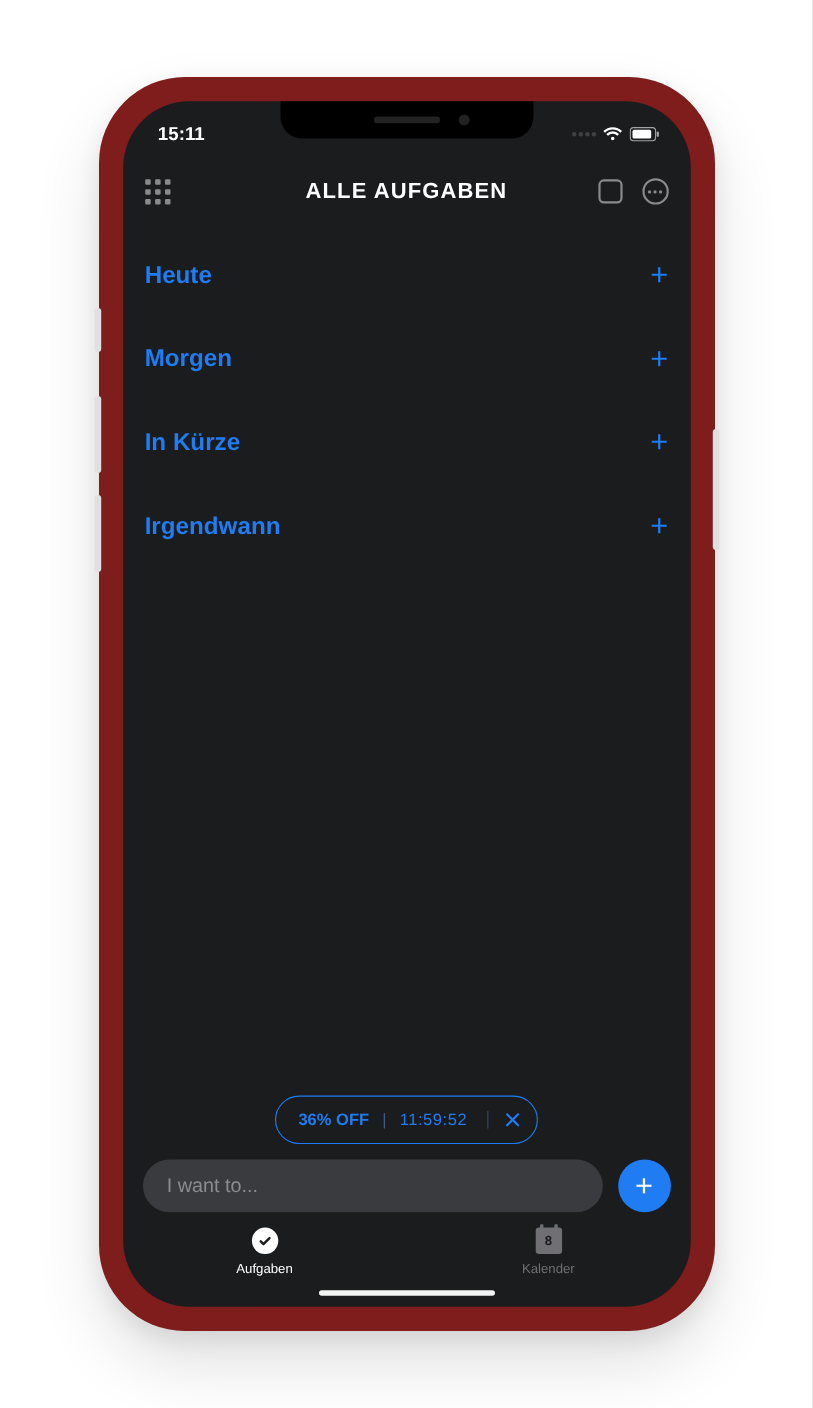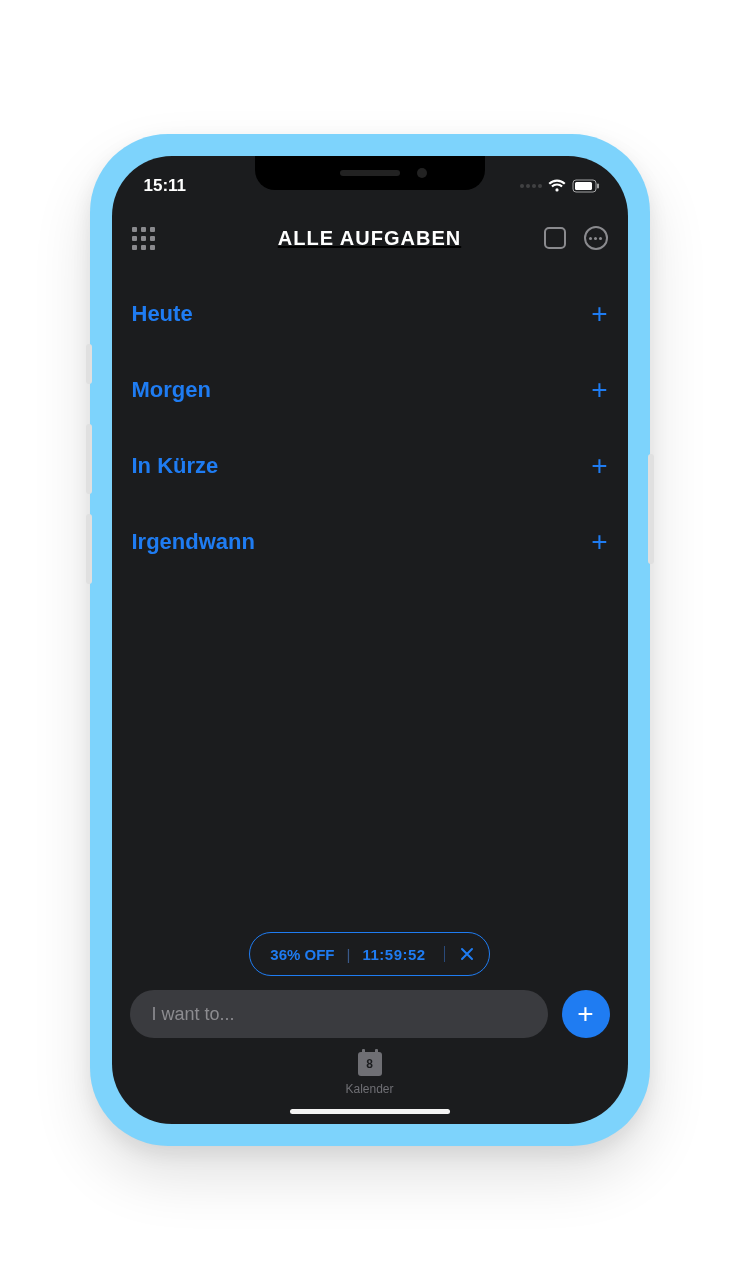--- a/index.html
+++ b/index.html
@@ -8,22 +8,22 @@
     height: 1280px;
     background: #ffffff;
     font-family: -apple-system, BlinkMacSystemFont, "Segoe UI", Helvetica, Arial, sans-serif;
     display: flex;
     align-items: center;
     justify-content: center;
   }
   
   .phone {
     width: 560px;
-    height: 1012px;
-    background: #7dd3fc;
+    height: 1140px;
+    background: #7f1d1d;
     border-radius: 78px;
     box-shadow: 0 30px 60px rgba(0,0,0,0.12), 0 8px 20px rgba(0,0,0,0.08);
     position: relative;
     padding: 22px;
   }
   .phone::before, .phone::after {
     content: "";
     position: absolute;
     background: #dedede;
     border-radius: 6px;
@@ -88,21 +88,20 @@
   .signal-dots span { width:4px; height:4px; background:#888; border-radius:50%; }
   .wifi-icon svg, .battery-icon svg { display:block; }
 
   
   .nav-bar {
     height: 56px;
     display: flex;
     align-items: center;
     justify-content: space-between;
     padding: 0 20px;
-    text-decoration: underline;
   }
   .nav-title {
     color: #fff;
     font-size: 20px;
     font-weight: 700;
     letter-spacing: 1px;
   }
   .nav-left, .nav-right { display:flex; align-items:center; gap:18px; min-width:80px; }
   .nav-right { justify-content:flex-end; }
   .grid-icon {
@@ -159,21 +158,21 @@
     height: 44px;
     display: flex;
     align-items: center;
     padding: 0 14px 0 20px;
     gap: 12px;
     color: #1f7cf2;
     font-size: 15px;
   }
   .promo .bold { font-weight:700; }
   .promo .sep { color:#3a5a8a; }
-  .promo .timer { font-weight:700; letter-spacing:0.5px; }
+  .promo .timer { font-weight:400; letter-spacing:0.5px; }
   .promo .close {
     margin-left: 6px;
     border-left: 1px solid #2a4a7a;
     padding-left: 14px;
     display:flex; align-items:center;
   }
   .promo .close svg { display:block; }
 
   
   .input-row {
@@ -338,20 +337,28 @@
     <div class="input-row">
       <div class="task-input">
         <span>I want to...</span>
       </div>
       <div class="fab">
         <span>+</span>
       </div>
     </div>
 
     <div class="tab-bar">
+      <div class="tab active">
+        <div class="icon-circle">
+          <svg width="14" height="14" viewBox="0 0 14 14">
+              <path d="M3 7.5l2.5 2.5L11 4.5" stroke="#1b1c1e" stroke-width="2.2" fill="none" stroke-linecap="round" stroke-linejoin="round"></path>
+            </svg>
+        </div>
+        <span>Aufgaben</span>
+      </div>
       <div class="tab">
         <div class="cal-icon">
           <span>8</span>
         </div>
         <span>Kalender</span>
       </div>
     </div>
 
     <div class="home-indicator"></div>
   </div>

